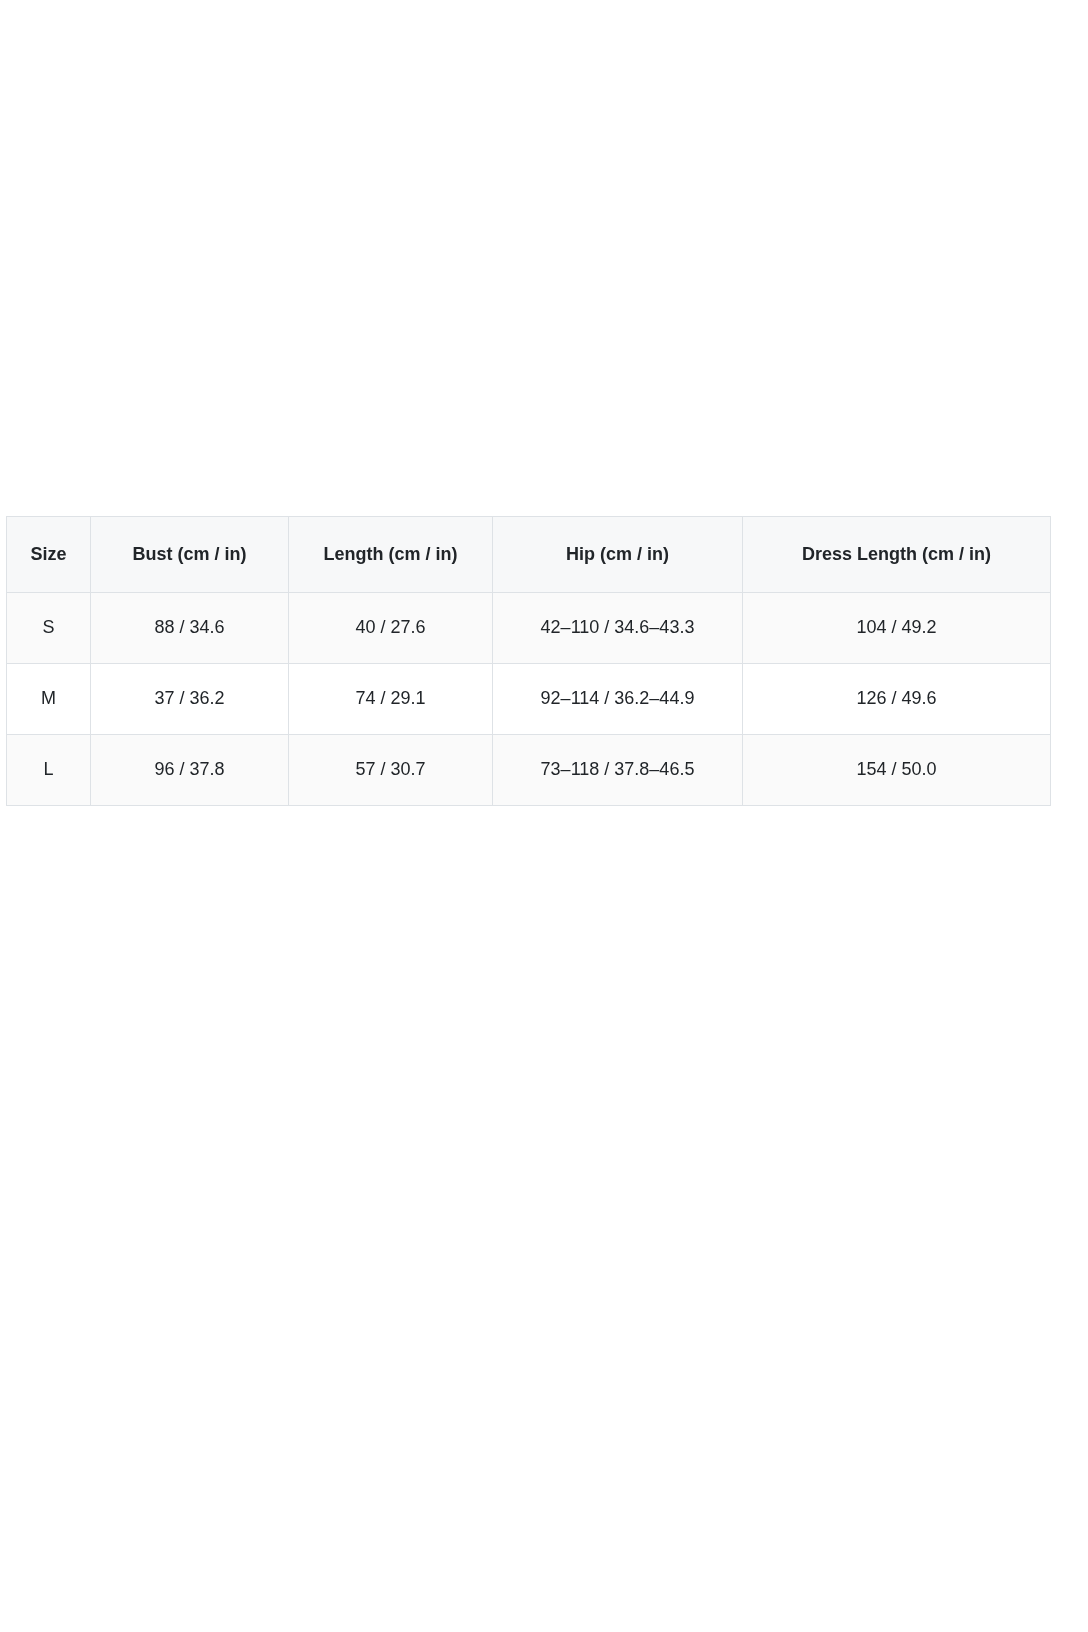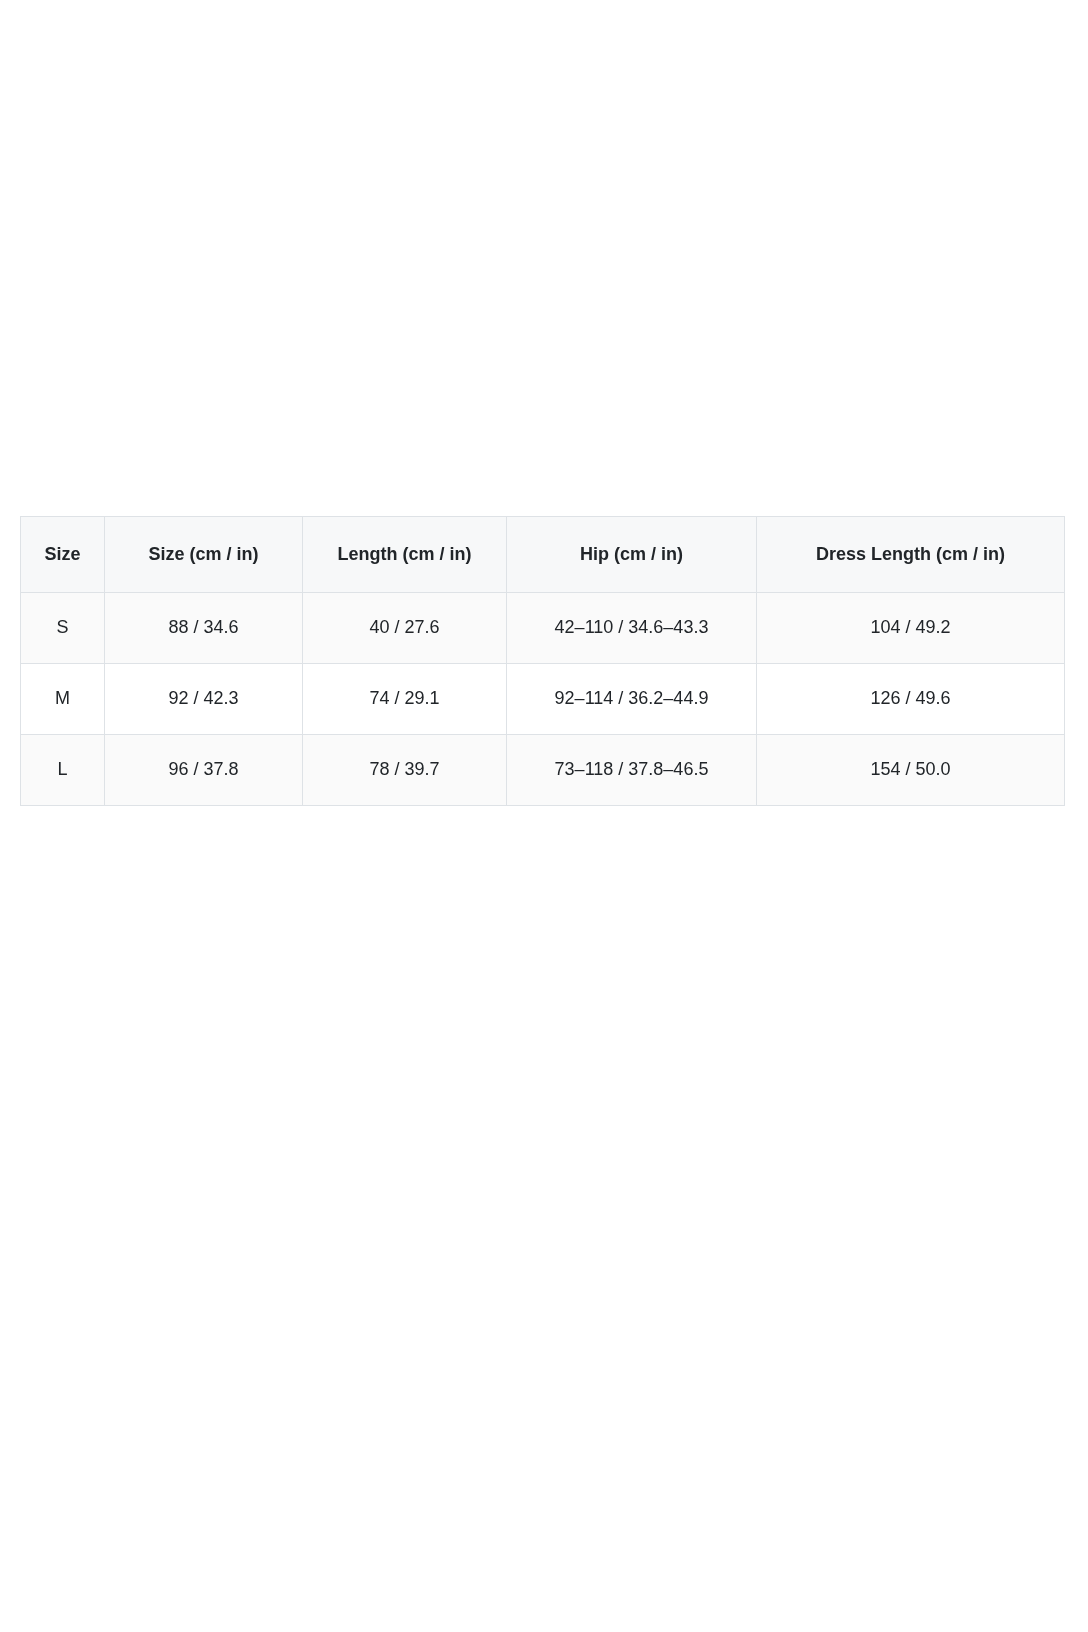--- a/index.html
+++ b/index.html
@@ -9,21 +9,21 @@
   }
   body {
     position: relative;
     width: 1088px;
     height: 1632px;
     font-family: "Liberation Sans", sans-serif;
     color: #212529;
   }
   .size-chart-wrap {
     position: absolute;
-    left: 20px;
+    left: 6px;
     top: 516px;
     width: 1044px;
   }
   table.size-chart {
     width: 100%;
     border-collapse: collapse;
     table-layout: fixed;
   }
   .size-chart th,
   .size-chart td {
@@ -63,43 +63,43 @@
     <colgroup>
       <col class="c-size">
       <col class="c-bust">
       <col class="c-waist">
       <col class="c-hip">
       <col class="c-length">
     </colgroup>
     <thead>
       <tr>
         <th>Size</th>
-        <th>Size (cm / in)</th>
+        <th>Bust (cm / in)</th>
         <th>Length (cm / in)</th>
         <th>Hip (cm / in)</th>
         <th>Dress Length (cm / in)</th>
       </tr>
     </thead>
     <tbody>
       <tr>
         <td>S</td>
         <td>88 / 34.6</td>
         <td>40 / 27.6</td>
         <td>42–110 / 34.6–43.3</td>
         <td>104 / 49.2</td>
       </tr>
       <tr>
         <td>M</td>
-        <td>92 / 42.3</td>
+        <td>37 / 36.2</td>
         <td>74 / 29.1</td>
         <td>92–114 / 36.2–44.9</td>
         <td>126 / 49.6</td>
       </tr>
       <tr>
         <td>L</td>
         <td>96 / 37.8</td>
-        <td>78 / 39.7</td>
+        <td>57 / 30.7</td>
         <td>73–118 / 37.8–46.5</td>
         <td>154 / 50.0</td>
       </tr>
     </tbody>
   </table>
 </div>
 
 </body></html>

